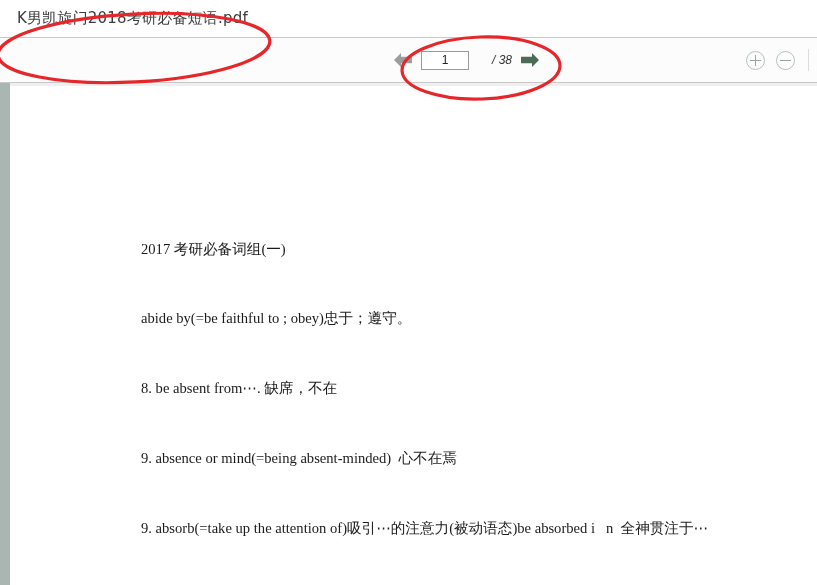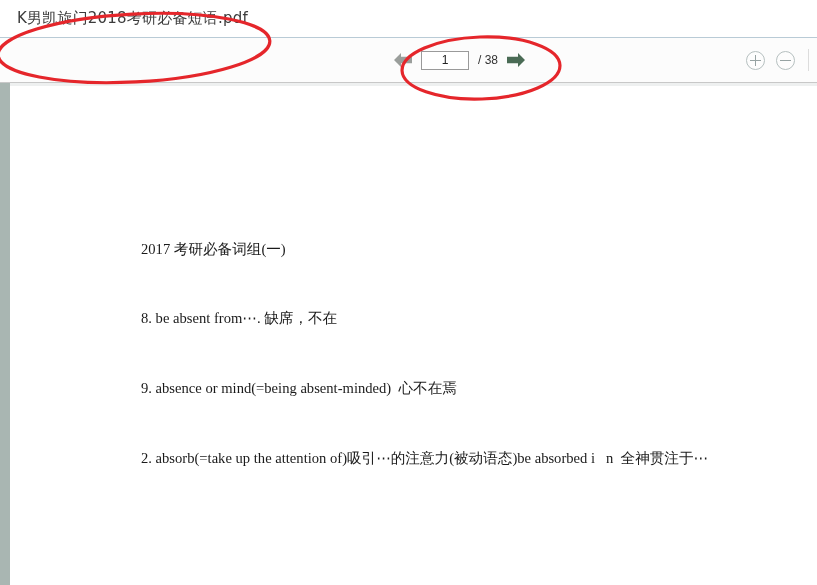--- a/index.html
+++ b/index.html
@@ -76,22 +76,23 @@
     color: #222;
     font-family: "Liberation Sans", sans-serif;
     padding: 0;
     box-sizing: border-box;
     line-height: 17px;
     outline: none;
   }
   #page-total {
     font-size: 12px;
     color: #333;
-    margin-left: 2px;
+    margin-left: 16px;
     white-space: nowrap;
+    font-style: italic;
   }
 
   #zoom-group {
     position: absolute;
     right: 22px;
     display: flex;
     align-items: center;
     gap: 11px;
   }
   .zoom-btn {
@@ -230,23 +231,24 @@
 
   <div id="stage">
     <div id="left-rail"></div>
 
     <div id="page-scroll">
       <div id="page-sheet">
         <div id="page-top-shade"></div>
 
         <div id="doc-body">
           <div class="line">2017 考研必备词组(一)</div>
+          <div class="line">abide by(=be faithful to ; obey)忠于；遵守。</div>
           <div class="line">8. be absent from⋯. 缺席，不在</div>
           <div class="line">9. absence or mind(=being absent-minded)  心不在焉</div>
-          <div class="line">2. absorb(=take up the attention of)吸引⋯的注意力(被动语态)be absorbed i   n  全神贯注于⋯</div>
+          <div class="line">9. absorb(=take up the attention of)吸引⋯的注意力(被动语态)be absorbed i   n  全神贯注于⋯</div>
           
           
           
           
           
           
           
           
           
           

